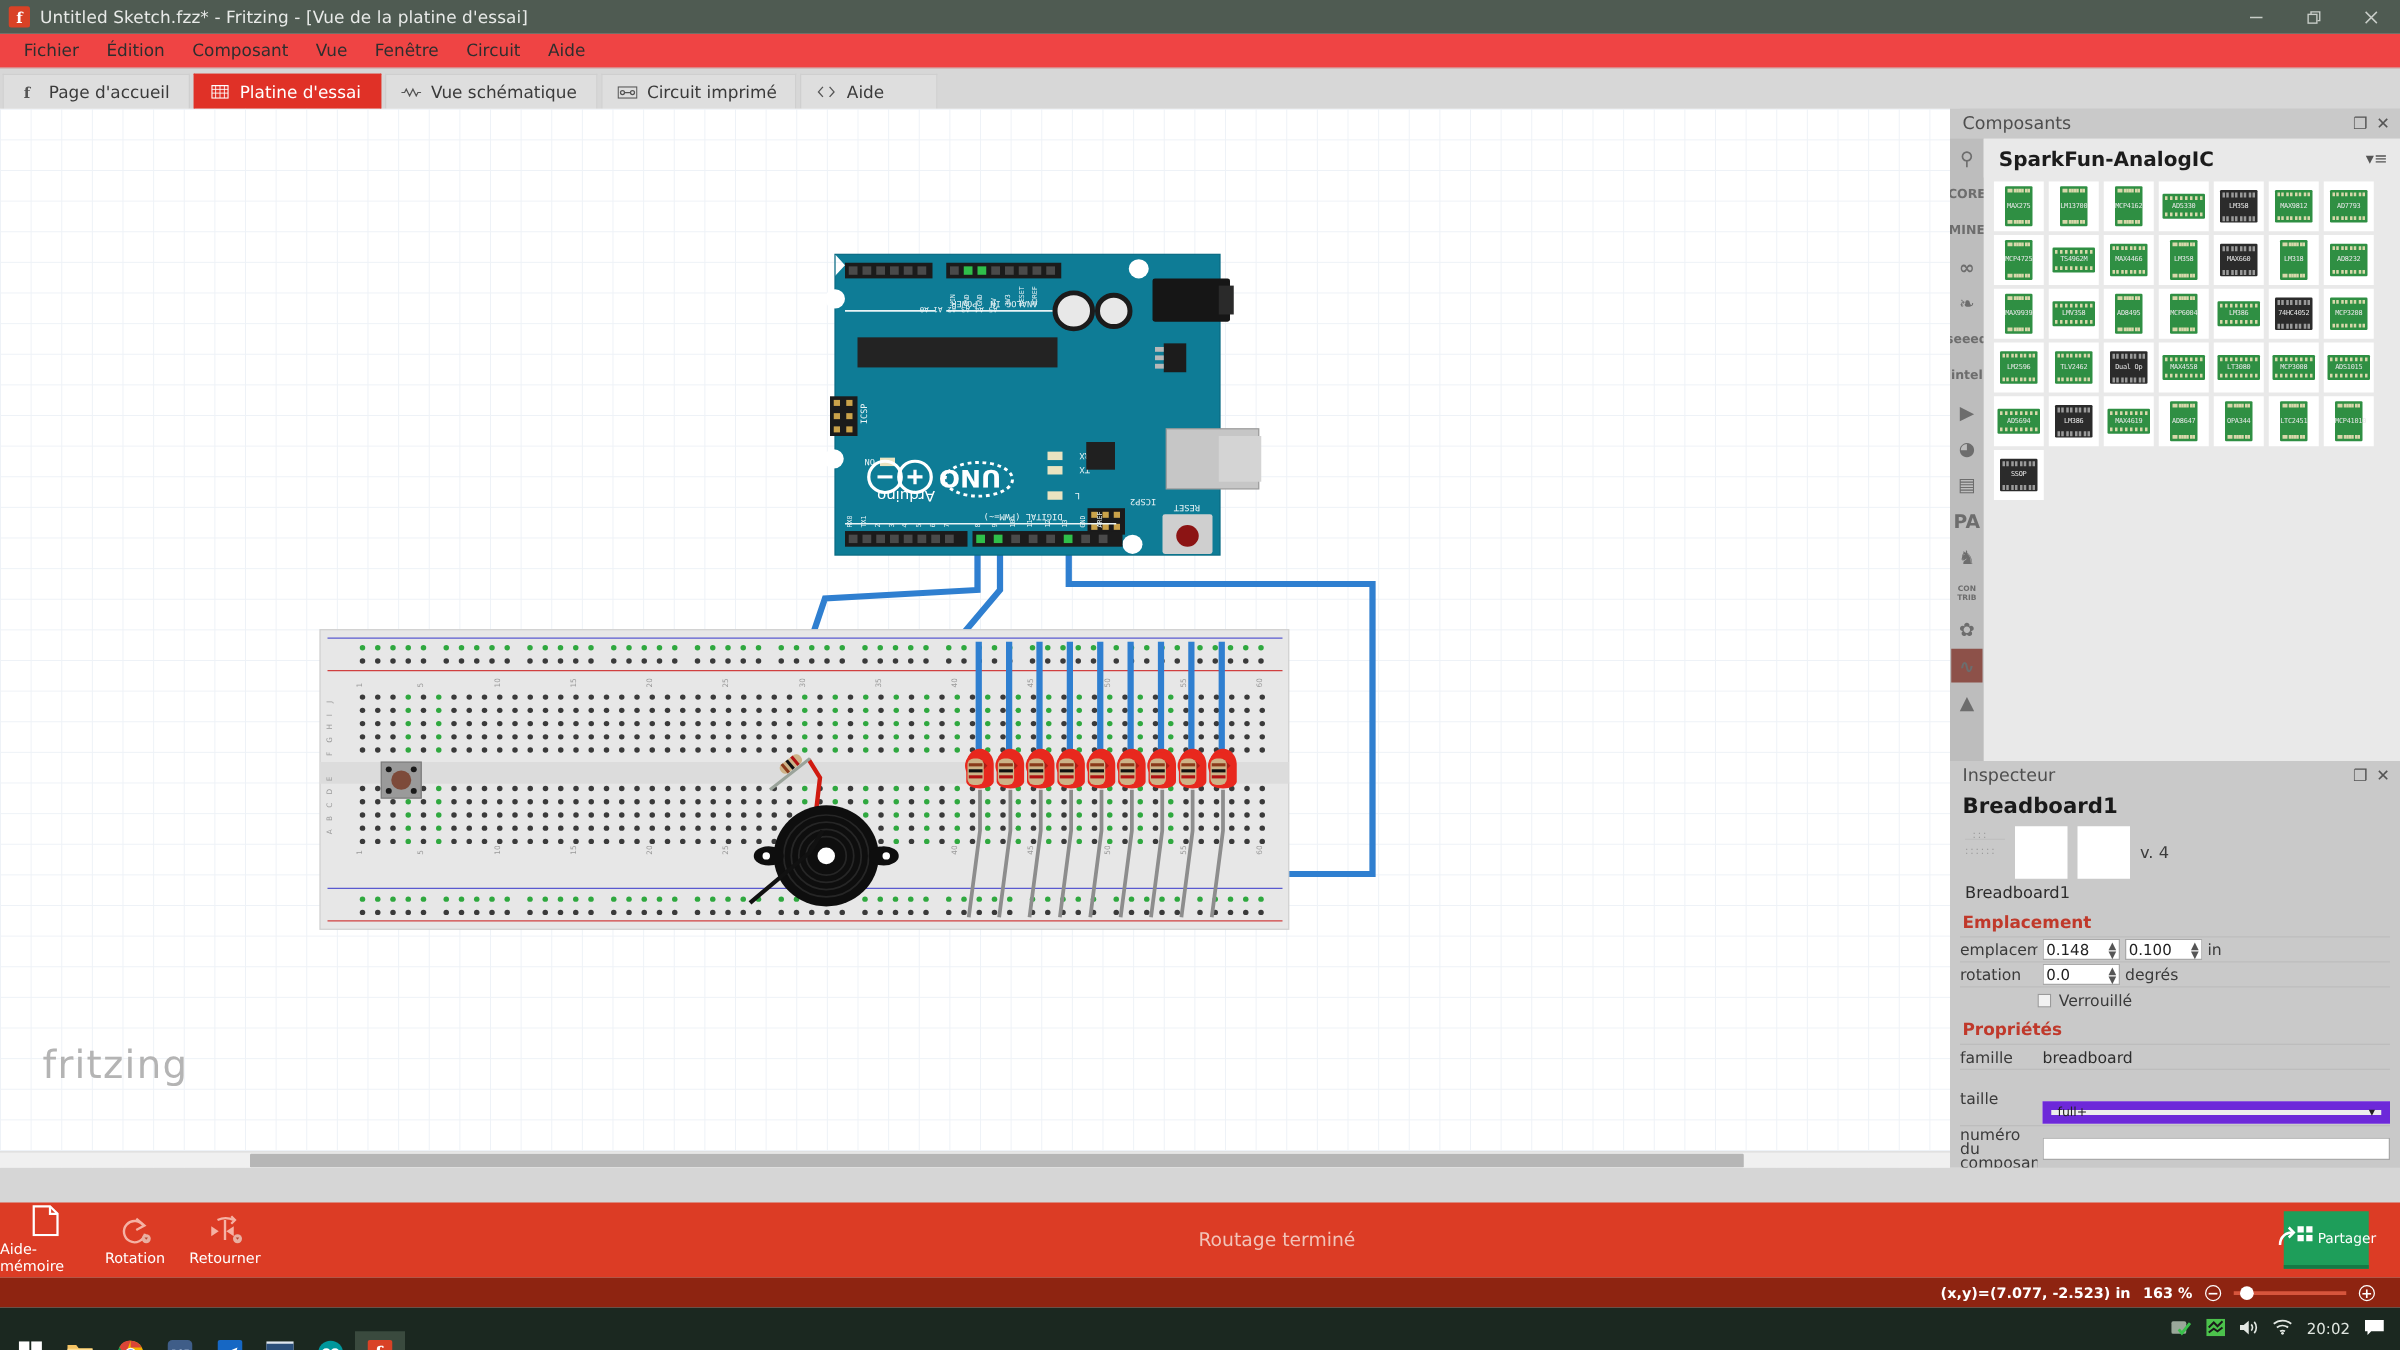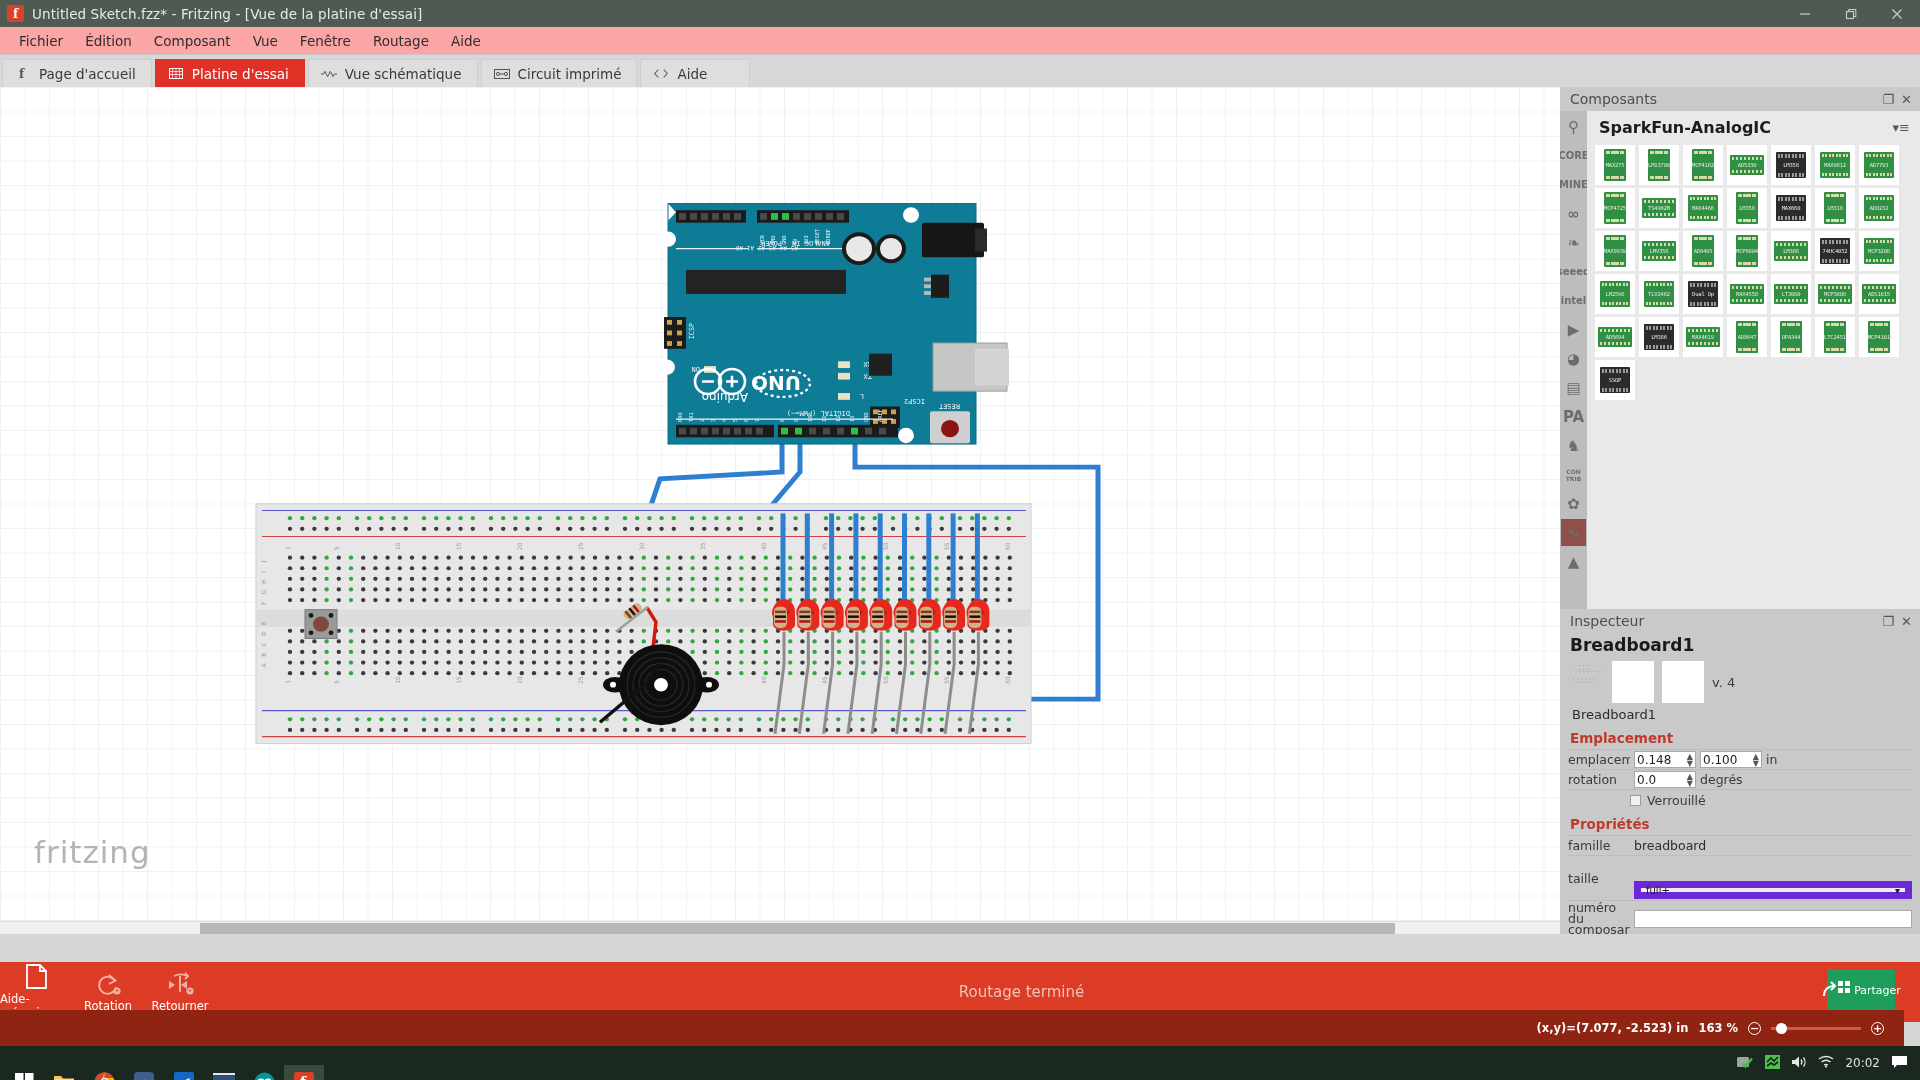--- a/index.html
+++ b/index.html
@@ -24,21 +24,21 @@
   }
   #titlebar .ttl{ font-size:13.5px; letter-spacing:.1px; }
   #wincontrols{ position:absolute; right:0; top:0; height:27px; display:flex; }
   #wincontrols div{
     width:46px;height:27px;display:flex;align-items:center;justify-content:center;
     color:#c8cdc8;font-size:15px;
   }
 
   
   #menubar{
-    height:28px;background:#fca5a5;display:flex;align-items:center;
+    height:28px;background:#ef4444;display:flex;align-items:center;
     padding-left:8px;border-bottom:1px solid #c9c9c9;
   }
   #menubar .mi{ padding:4px 11px;color:#2e2e2e;font-size:13.5px; }
 
   
   #tabbar{
     height:32px;background:#d7d7d7;display:flex;align-items:flex-end;gap:3px;
     padding-left:2px;
   }
   .tab{
@@ -176,21 +176,21 @@
   #sharebtn{
     width:68px;height:46px;background:#1e9e5a;margin-right:25px;color:#fff;
     display:flex;flex-direction:row;align-items:center;justify-content:center;gap:3px;
     border-bottom:3px solid #17帯;
   }
   #sharebtn{ border-bottom:3px solid #157a45; }
   #sharebtn .lb{ font-size:11px; }
 
   
   #statusbar{
-    position:absolute;left:0;right:16px;bottom:34px;height:36px;background:#8e2411;
+    position:absolute;left:0;right:0;bottom:34px;height:24px;background:#8e2411;
     display:flex;align-items:center;justify-content:flex-end;gap:10px;padding-right:20px;
     color:#fff;font-size:11.5px;font-weight:bold;
   }
   #zoomslider{ width:90px;height:3px;background:#d7553c;position:relative; }
   #zoomslider .knob{ position:absolute;left:5px;top:-4px;width:11px;height:11px;border-radius:50%;background:#fff;}
   .circbtn{ width:13px;height:13px;border:1.4px solid #fff;border-radius:50%;
     display:flex;align-items:center;justify-content:center;font-size:11px;line-height:1;}
 
   
   #taskbar{
@@ -226,21 +226,21 @@
     </div>
   </div>
 </div>
 
 <div id="menubar">
   <div class="mi">Fichier</div>
   <div class="mi">Édition</div>
   <div class="mi">Composant</div>
   <div class="mi">Vue</div>
   <div class="mi">Fenêtre</div>
-  <div class="mi">Routage</div>
+  <div class="mi">Circuit</div>
   <div class="mi">Aide</div>
 </div>
 
 <div id="tabbar">
   <div class="tab">
     <span class="tabicon">
       <svg width="11" height="13" viewBox="0 0 11 13">
           <text x="1" y="11" font-size="12" font-family="DejaVu Serif,serif" fill="#555" font-weight="bold">f</text>
         </svg>
     </span>

